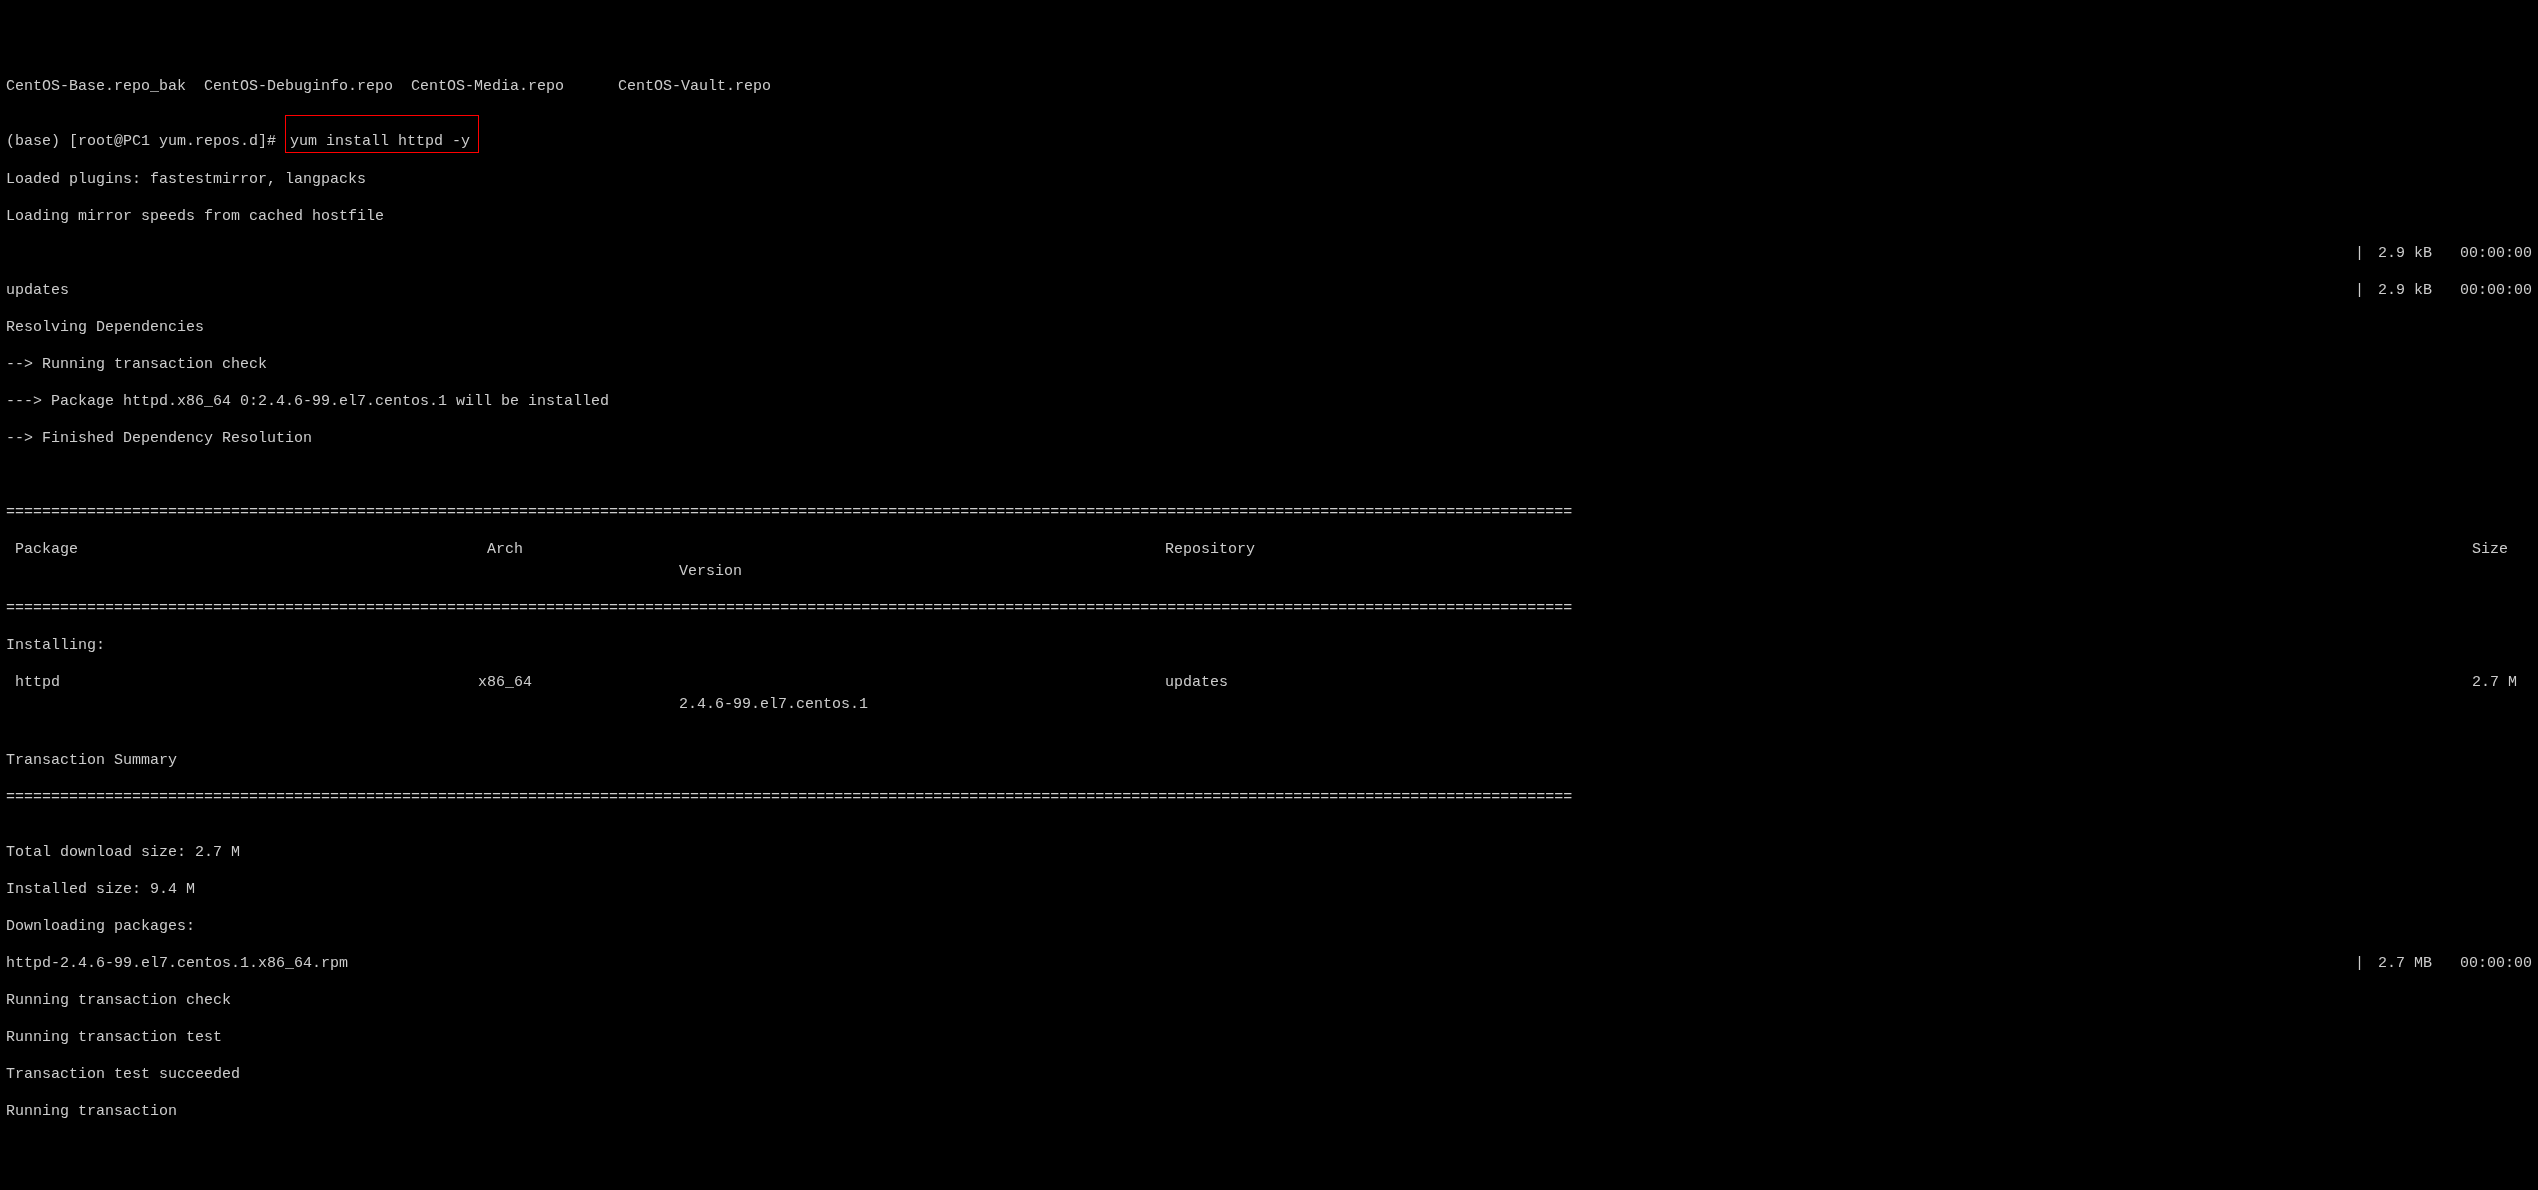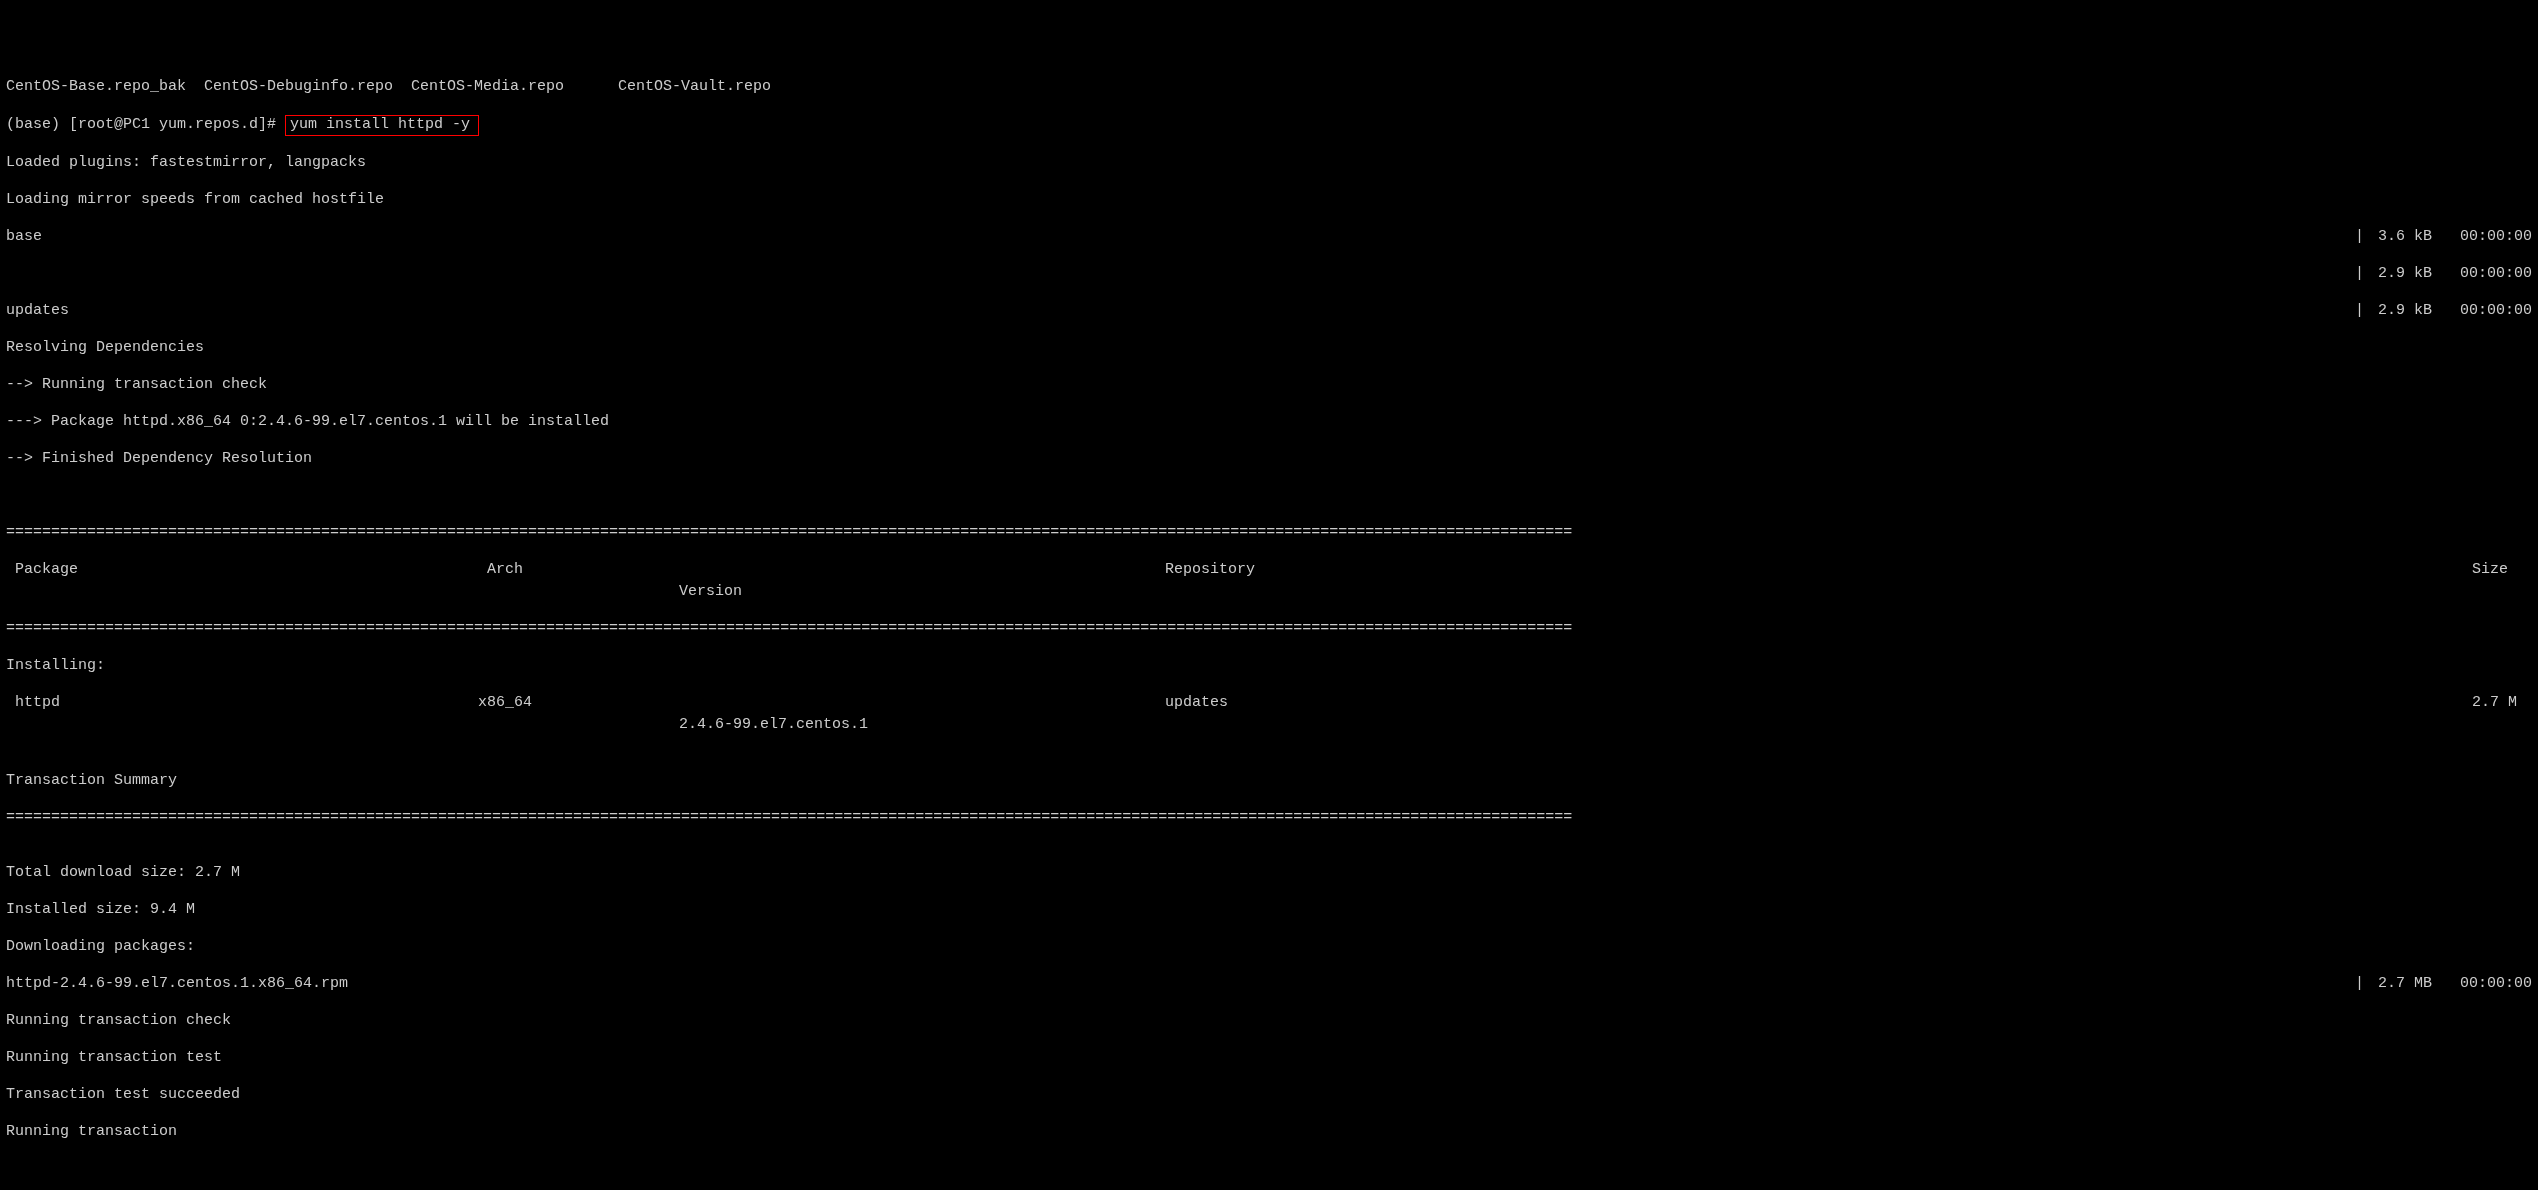--- a/index.html
+++ b/index.html
@@ -7,21 +7,21 @@
       padding: 4px 6px;
       font-family: "Consolas", "Courier New", monospace;
       font-size: 15px;
       line-height: 18.5px;
       background: #000000;
       color: #cccccc;
       white-space: pre;
     }
     .boxed {
       border: 1px solid #ff0000;
-      padding: 0 8px 0 4px;
+      padding: 17px 8px 0 4px;
       display: inline-block;
     }
     .twocol { display: flex; }
     .twocol .l { flex: 0 0 1333px; white-space: pre; }
     .twocol .rline { flex: 1; text-align: right; white-space: pre; }
     .pipe   { display: inline-block; width: 12px; text-align: left;  }
     .size   { display: inline-block; width: 65px; text-align: right; }
     .time   { display: inline-block; width: 90px; text-align: right; margin-left: 10px; }
     .sep { letter-spacing: 0; overflow: hidden; }
     .tabrow { display: flex; }
@@ -33,21 +33,20 @@
   </style>
 </head>
 <body>
 
 
 <div>
 <div>CentOS-Base.repo_bak  CentOS-Debuginfo.repo  CentOS-Media.repo      CentOS-Vault.repo</div>
 <div><span>(base) [root@PC1 yum.repos.d]# </span><span class="boxed">yum install httpd -y</span></div>
 <div>Loaded plugins: fastestmirror, langpacks</div>
 <div>Loading mirror speeds from cached hostfile</div>
-<div class="twocol"><span class="l">base</span><span class="rline"><span class="pipe">|</span><span class="size">3.6 kB</span><span class="time">00:00:00</span></span></div>
 <div class="twocol"><span class="rline"><span class="pipe">|</span><span class="size">2.9 kB</span><span class="time">00:00:00</span></span></div>
 <div class="twocol"><span class="l">updates</span><span class="rline"><span class="pipe">|</span><span class="size">2.9 kB</span><span class="time">00:00:00</span></span></div>
 <div>Resolving Dependencies</div>
 <div>--&gt; Running transaction check</div>
 <div>---&gt; Package httpd.x86_64 0:2.4.6-99.el7.centos.1 will be installed</div>
 <div>--&gt; Finished Dependency Resolution</div>
 <div></div>
 <div></div>
 <div class="sep">==============================================================================================================================================================================</div>
 <div class="tabrow"><span class="c1"> Package</span><span class="c2">Arch</span><span class="c3">Version</span><span class="c4">Repository</span><span class="c5">Size</span></div>

